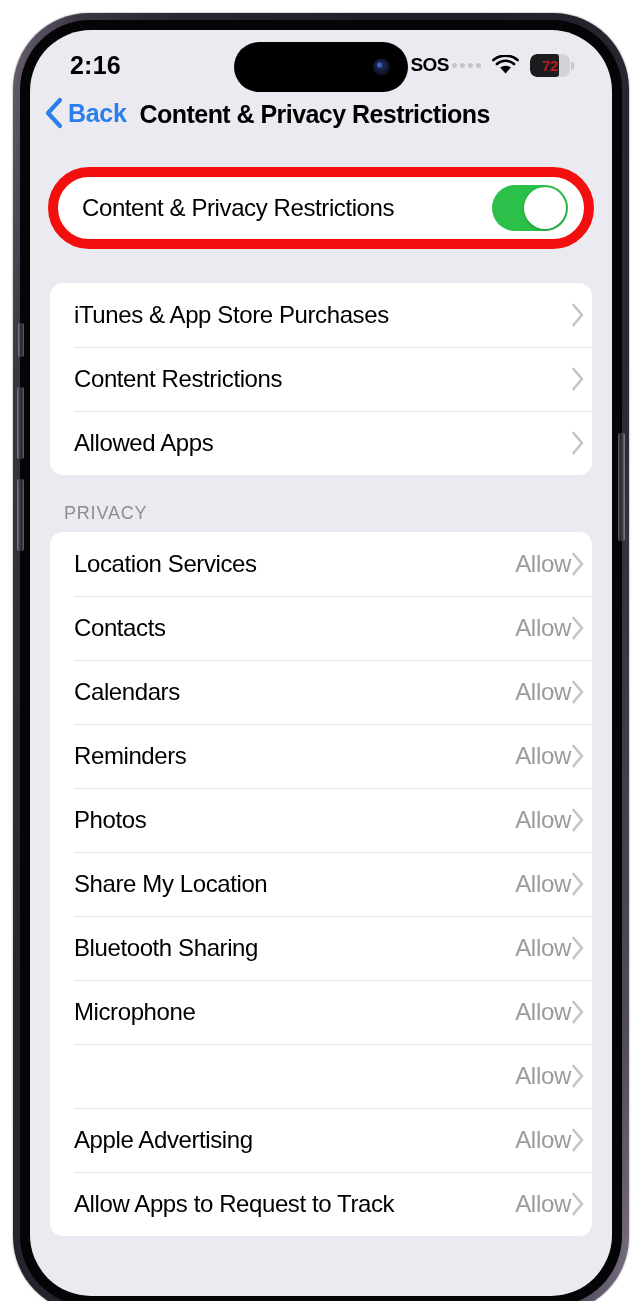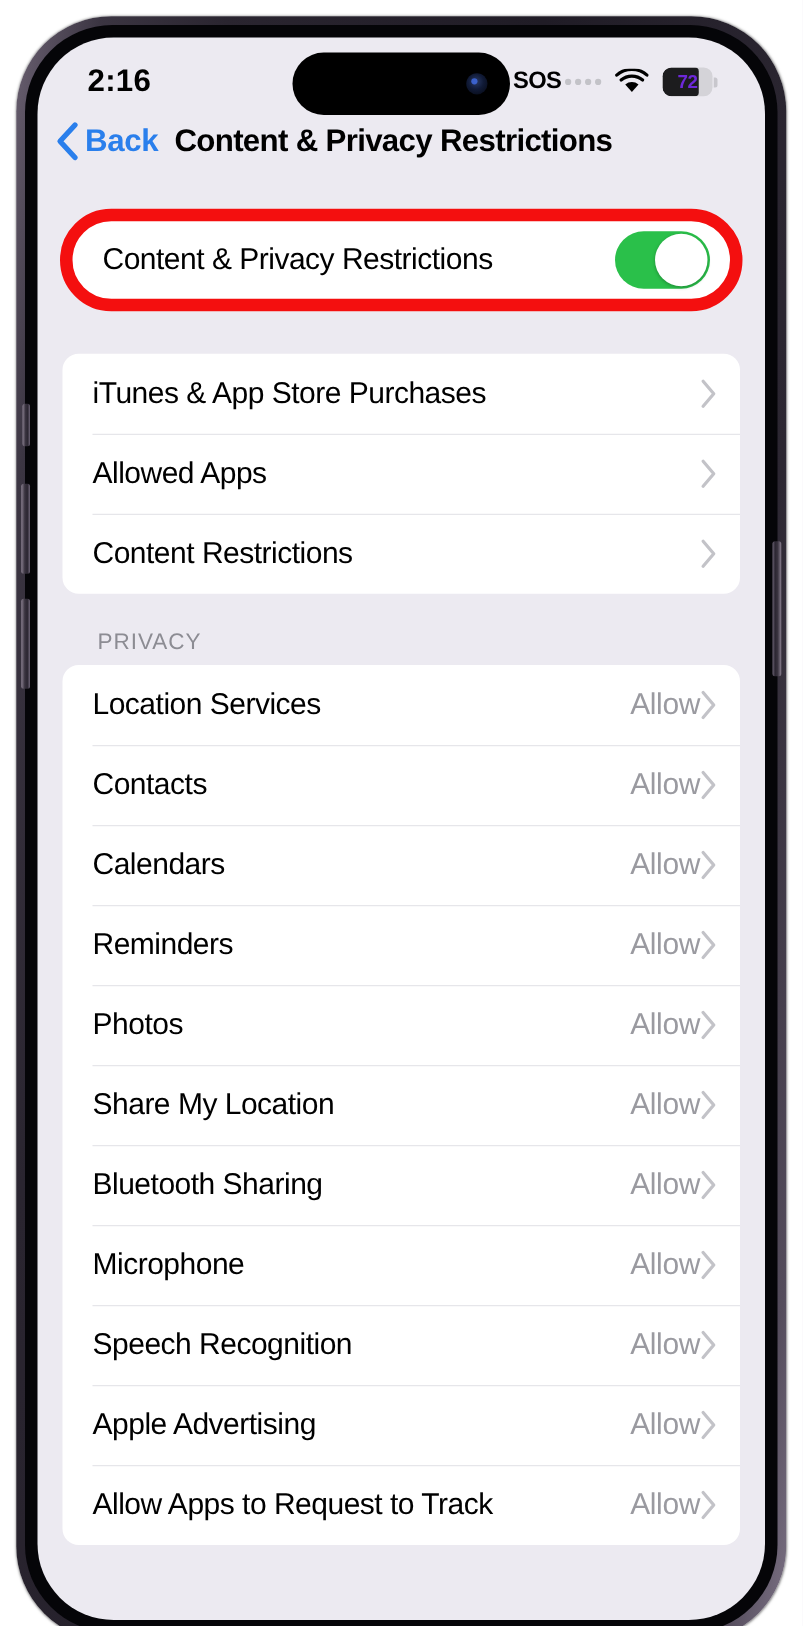--- a/index.html
+++ b/index.html
@@ -61,21 +61,21 @@
     position:absolute; left:0; top:0; width:40px; height:23px;
     border-radius:7px; background:#d4d3d8; overflow:hidden;
   }
   #battery-fill{
     position:absolute; left:0; top:0; height:100%; width:72%;
     background:#1c1c1e; border-radius:7px 3px 3px 7px;
   }
   #battery-level{
     position:absolute; left:0; top:0; width:40px; height:23px;
     display:flex; align-items:center; justify-content:center;
-    font-size:15px; font-weight:700; color:#6d28d9; letter-spacing:-.3px;
+    font-size:15px; font-weight:700; color:#b91c1c; letter-spacing:-.3px;
   }
   #battery-cap{
     position:absolute; right:0; top:8px; width:3px; height:8px;
     border-radius:0 2px 2px 0; background:#c8c7cd;
   }
 
   
   #dynamic-island{
     position:absolute; left:50%; transform:translateX(-50%);
     top:12px; width:174px; height:50px; border-radius:25px;
@@ -87,21 +87,21 @@
     background:radial-gradient(circle at 45% 40%,#2a3a66 0%,#101a36 45%,#05070f 100%);
   }
   #island-camera::after{
     content:""; position:absolute; left:4px; top:4px;
     width:5px;height:5px;border-radius:50%;
     background:#3f6adf; opacity:.85;
   }
 
   
   #nav-bar{
-    display:flex; align-items:center; padding:5px 0 14px 14px;
+    display:flex; align-items:flex-end; padding:5px 0 14px 14px;
   }
   #back-button{
     display:flex; align-items:center; gap:4px;
     color:#2a7fec; cursor:pointer; background:none; border:none;
     font-family:inherit;
   }
   #back-chevron{ display:block; }
   #back-label{ font-size:25px; font-weight:600; color:#2a7fec; letter-spacing:-.3px;}
   #nav-title{
     font-size:25px; font-weight:700; color:#000;
@@ -114,21 +114,21 @@
   .group{
     background:#fff;
     border-radius:13px;
     margin:0 20px;
     overflow:hidden;
   }
   .row{
     position:relative;
     display:flex; align-items:center;
     height:64px;
-    padding:0 18px 0 24px;
+    padding:0 7px 0 24px;
     cursor:pointer;
   }
   .row + .row::before{
     content:""; position:absolute; left:24px; right:0; top:0;
     height:1px; background:#e6e6ea;
   }
   .row-label{ font-size:24px; color:#000; letter-spacing:-.4px; white-space:nowrap;}
   .row-right{ margin-left:auto; display:flex; align-items:center; gap:0;}
   .row-value{ font-size:24px; color:#9a9aa0; letter-spacing:-.3px;}
   .chev{ display:block; flex:0 0 auto;}
@@ -164,21 +164,21 @@
   #toggle-knob{
     position:absolute; right:2px; top:2px;
     width:42px;height:42px;border-radius:50%;
     background:#fff;
     box-shadow:0 1px 3px rgba(0,0,0,.28);
   }
 
   
   .section-header{
     font-size:18px; color:#8c8c93; letter-spacing:.8px;
-    padding:28px 0 8px 48px; text-transform:uppercase;
+    padding:28px 0 8px 34px; text-transform:uppercase;
   }
 
   #group-restrictions{ margin-top:34px; }
 </style>
 </head>
 <body>
 
 <div id="phone-frame">
   <div id="mute-switch" class="side-btn"></div>
   <div id="volume-up" class="side-btn"></div>
@@ -244,29 +244,29 @@
         <div class="group" id="group-restrictions">
             <div class="row">
               <span class="row-label">iTunes &amp; App Store Purchases</span>
               <span class="row-right">
                 <svg class="chev" width="14" height="24" viewBox="0 0 14 24">
                   <path d="M2.5 2 L11 12 L2.5 22" stroke="#c3c3c8" stroke-width="2.6" fill="none" stroke-linecap="round" stroke-linejoin="round"></path>
                 </svg>
               </span>
             </div>
             <div class="row">
+              <span class="row-label">Content Restrictions</span>
+              <span class="row-right">
+                <svg class="chev" width="14" height="24" viewBox="0 0 14 24">
+                  <path d="M2.5 2 L11 12 L2.5 22" stroke="#c3c3c8" stroke-width="2.6" fill="none" stroke-linecap="round" stroke-linejoin="round"></path>
+                </svg>
+              </span>
+            </div>
+            <div class="row">
               <span class="row-label">Allowed Apps</span>
-              <span class="row-right">
-                <svg class="chev" width="14" height="24" viewBox="0 0 14 24">
-                  <path d="M2.5 2 L11 12 L2.5 22" stroke="#c3c3c8" stroke-width="2.6" fill="none" stroke-linecap="round" stroke-linejoin="round"></path>
-                </svg>
-              </span>
-            </div>
-            <div class="row">
-              <span class="row-label">Content Restrictions</span>
               <span class="row-right">
                 <svg class="chev" width="14" height="24" viewBox="0 0 14 24">
                   <path d="M2.5 2 L11 12 L2.5 22" stroke="#c3c3c8" stroke-width="2.6" fill="none" stroke-linecap="round" stroke-linejoin="round"></path>
                 </svg>
               </span>
             </div>
           </div>
 
         <div class="section-header">PRIVACY</div>
         <div class="group" id="group-privacy">
@@ -336,21 +336,20 @@
             <div class="row">
               <span class="row-label">Microphone</span>
               <span class="row-right">
                 <span class="row-value">Allow</span>
                 <svg class="chev" width="14" height="24" viewBox="0 0 14 24">
                   <path d="M2.5 2 L11 12 L2.5 22" stroke="#c3c3c8" stroke-width="2.6" fill="none" stroke-linecap="round" stroke-linejoin="round"></path>
                 </svg>
               </span>
             </div>
             <div class="row">
-              <span class="row-label">Speech Recognition</span>
               <span class="row-right">
                 <span class="row-value">Allow</span>
                 <svg class="chev" width="14" height="24" viewBox="0 0 14 24">
                   <path d="M2.5 2 L11 12 L2.5 22" stroke="#c3c3c8" stroke-width="2.6" fill="none" stroke-linecap="round" stroke-linejoin="round"></path>
                 </svg>
               </span>
             </div>
             <div class="row">
               <span class="row-label">Apple Advertising</span>
               <span class="row-right">

